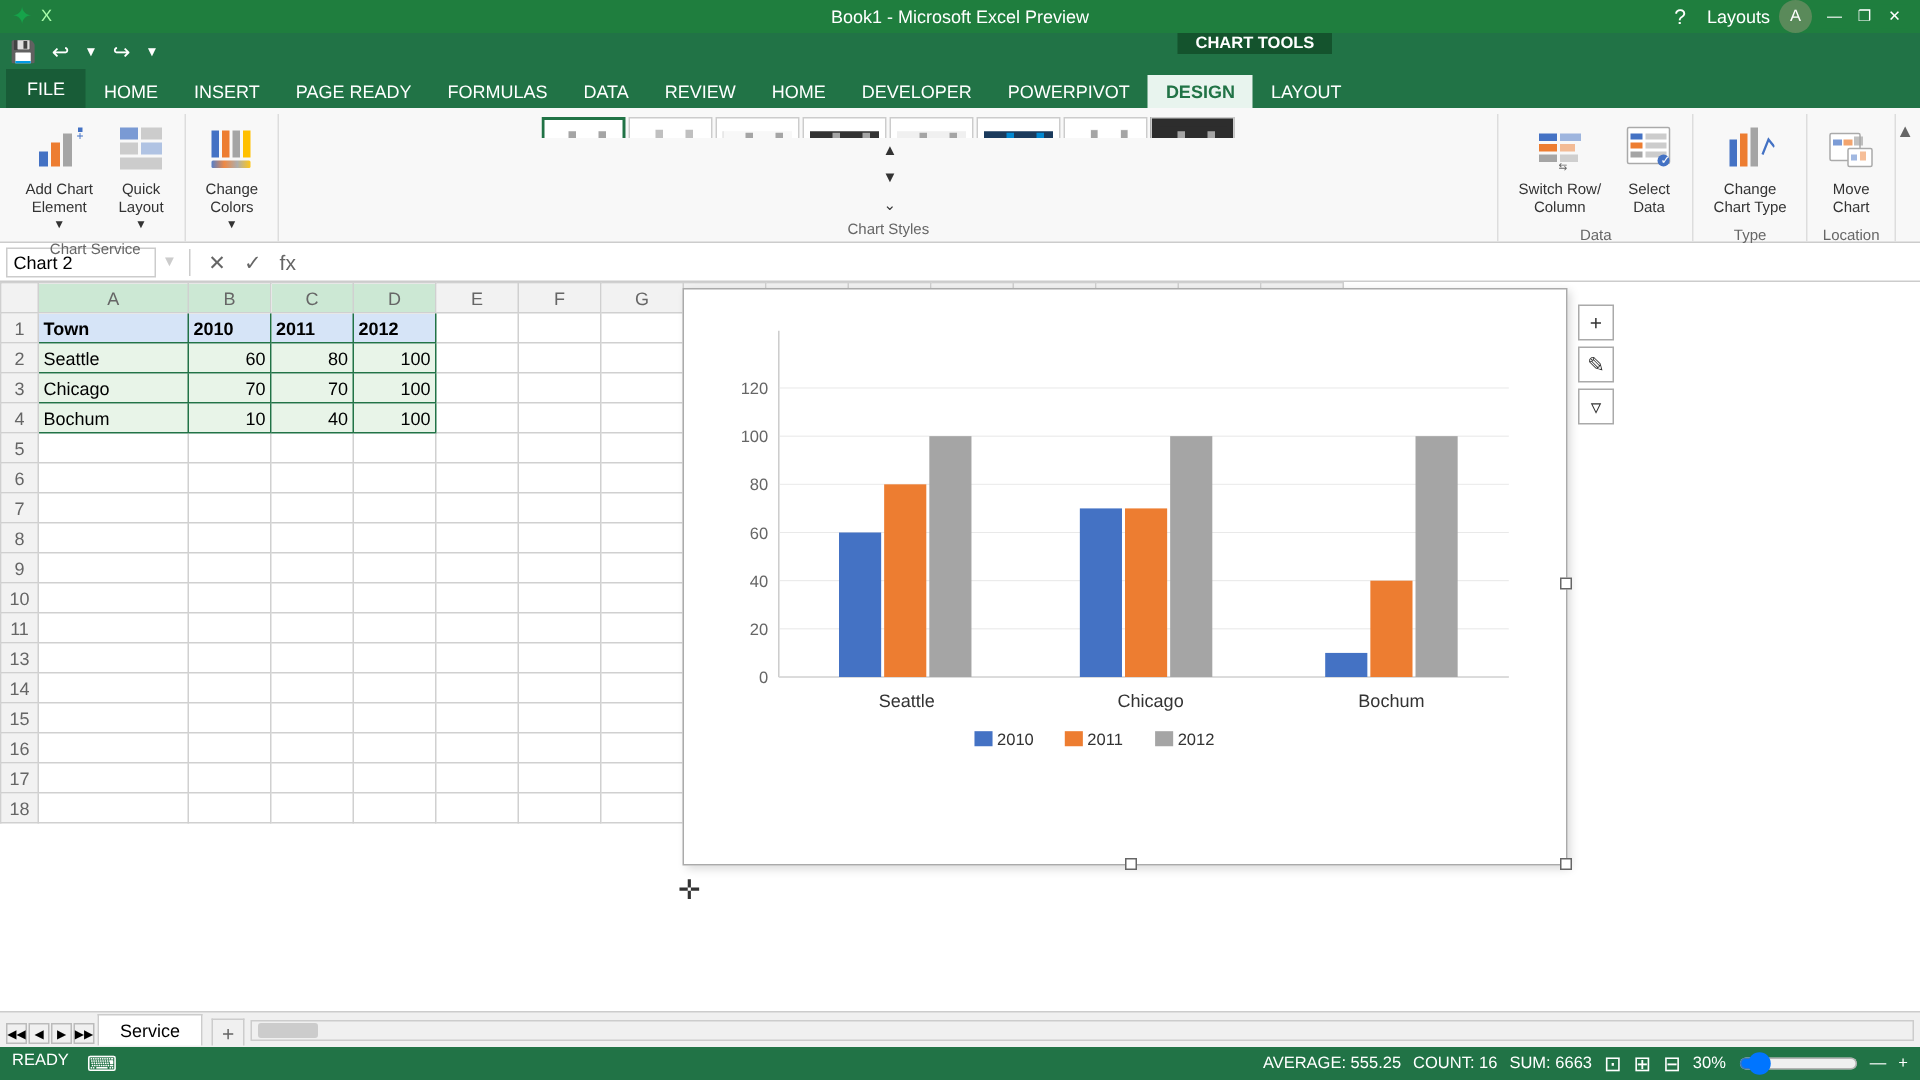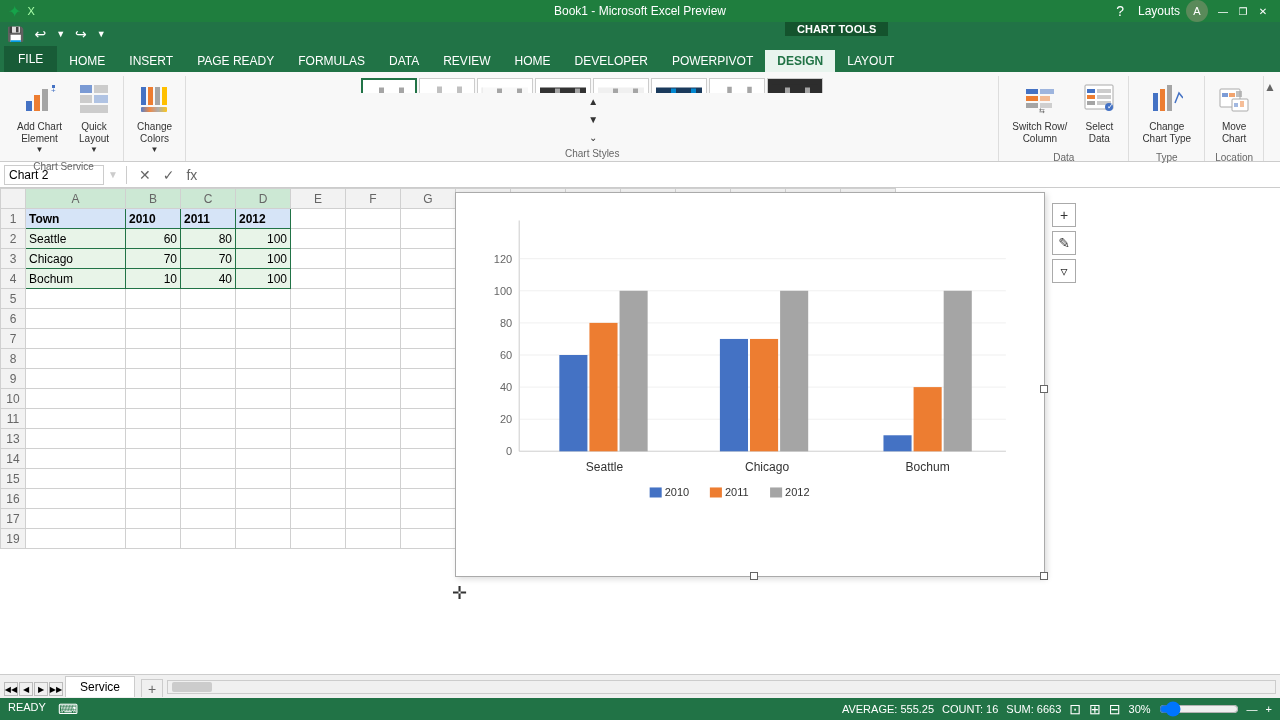--- a/index.html
+++ b/index.html
@@ -990,21 +990,21 @@
             <td style="border: 1px solid rgb(208, 208, 208);"></td>
             <td style="border: 1px solid rgb(208, 208, 208);"></td>
             <td style="border: 1px solid rgb(208, 208, 208);"></td>
             <td style="border: 1px solid rgb(208, 208, 208);"></td>
             <td style="border: 1px solid rgb(208, 208, 208);"></td>
             <td style="border: 1px solid rgb(208, 208, 208);"></td>
             <td style="border: 1px solid rgb(208, 208, 208);"></td>
             <td style="border: 1px solid rgb(208, 208, 208);"></td>
           </tr>
           <tr>
-            <th class="row-num" style="border: 1px solid rgb(208, 208, 208);">19</th>
+            <th class="row-num" style="border: 1px solid rgb(208, 208, 208);">18</th>
             <td style="border: 1px solid rgb(208, 208, 208);"></td>
             <td style="border: 1px solid rgb(208, 208, 208);"></td>
             <td style="border: 1px solid rgb(208, 208, 208);"></td>
             <td style="border: 1px solid rgb(208, 208, 208);"></td>
             <td style="border: 1px solid rgb(208, 208, 208);"></td>
             <td style="border: 1px solid rgb(208, 208, 208);"></td>
             <td style="border: 1px solid rgb(208, 208, 208);"></td>
             <td style="border: 1px solid rgb(208, 208, 208);"></td>
             <td style="border: 1px solid rgb(208, 208, 208);"></td>
             <td style="border: 1px solid rgb(208, 208, 208);"></td>

